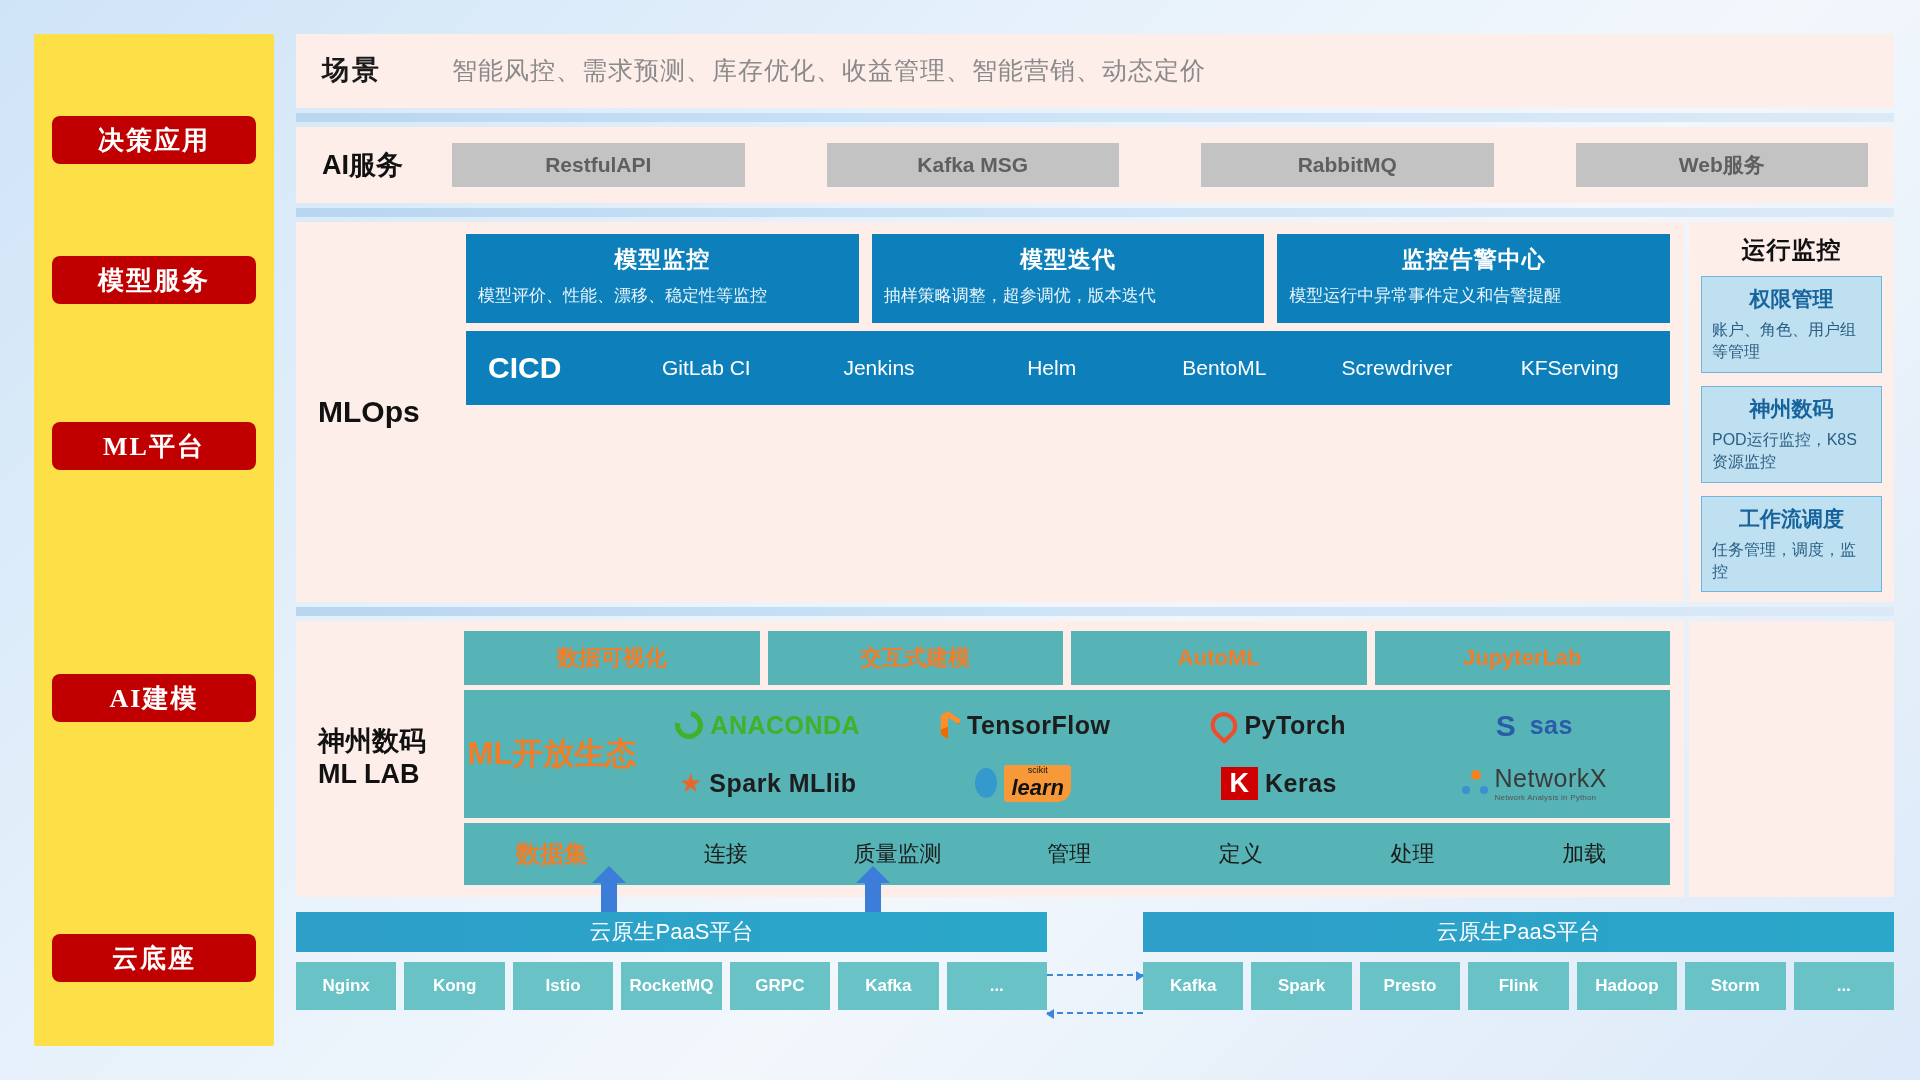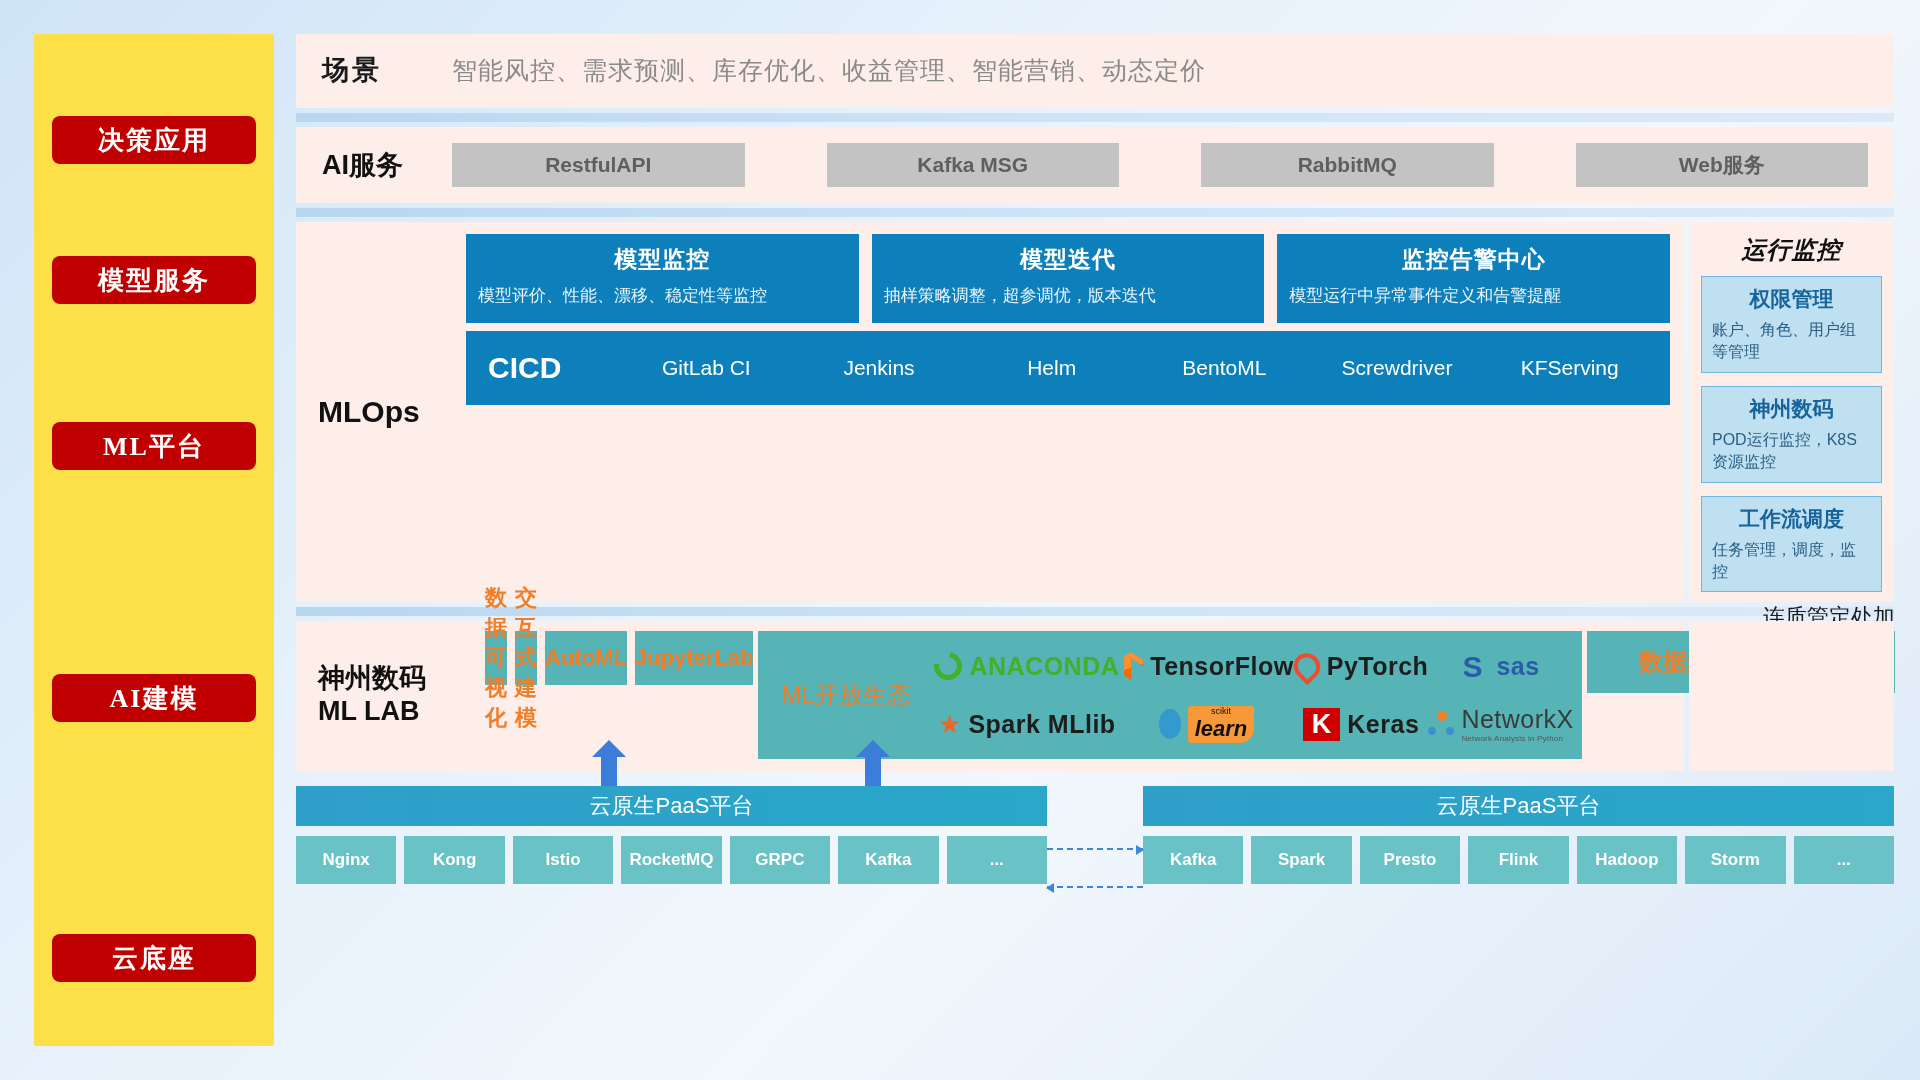--- a/index.html
+++ b/index.html
@@ -60,36 +60,36 @@
   .mlops-card { flex: 1; background: #0d80bb; color: #fff; padding: 10px 12px 14px; min-width: 0; }
   .mlops-card h4 { font-size: 23px; text-align: center; font-weight: bold; margin-bottom: 9px; letter-spacing: 1px; }
   .mlops-card p { font-size: 17px; line-height: 1.45; color: #eaf4fb; }
   .cicd { background: #0d80bb; color: #fff; height: 74px; display: flex; align-items: center; padding: 0 14px 0 22px; overflow: hidden; }
   .cicd-title { font-size: 30px; font-weight: bold; width: 132px; flex: none; }
   .cicd-items { flex: 1; display: flex; }
   .cicd-item { flex: 1; font-size: 21px; text-align: center; line-height: 1.15; word-break: break-all; }
 
   
   .monitor { width: 205px; background: #fdeeea; flex: none; padding: 12px 12px 10px; display: flex; flex-direction: column; }
-  .monitor-title { text-align: center; font-size: 24px; font-weight: bold; color: #111; margin-bottom: 10px; letter-spacing: 1px; font-style: italic; }
+  .monitor-title { text-align: center; font-size: 24px; font-weight: bold; color: #111; margin-bottom: 10px; letter-spacing: 1px; }
   .mon-cards { flex: 1; display: flex; flex-direction: column; gap: 13px; }
   .mon-card { flex: 1; background: #bfe0f1; border: 1px solid #6fb5dc; padding: 8px 10px; display: flex; flex-direction: column; }
   .mon-card h5 { text-align: center; font-size: 21px; font-weight: bold; color: #17639b; margin-bottom: 6px; }
   .mon-card p { font-size: 16px; line-height: 1.4; color: #2a5f85; }
 
   
   .row-model { display: flex; gap: 5px; }
   .model-left { flex: 1; background: #fdeeea; padding: 10px 14px 12px 22px; display: flex; gap: 14px; min-width: 0; }
   .model-key { width: 132px; display: flex; flex-direction: column; justify-content: center; font-size: 27px; font-weight: bold; color: #111; line-height: 1.25; flex: none; }
-  .model-body { flex: 1; display: flex; flex-direction: row; gap: 5px; min-width: 0; margin-left: 21px; }
+  .model-body { flex: 1; display: flex; flex-direction: column; gap: 5px; min-width: 0; }
   .tool-row { display: flex; gap: 8px; }
   .tool-chip { flex: 1; background: #56b3b6; height: 54px; display: flex; align-items: center; justify-content: center;
                color: #f07d28; font-size: 22px; font-weight: bold; }
   .eco { background: #56b3b6; display: flex; align-items: stretch; padding: 6px 0 6px 0; min-height: 128px; }
-  .eco-label { width: 176px; display: flex; align-items: center; justify-content: center; color: #f07d28; font-size: 24px; font-weight: normal; flex: none; }
+  .eco-label { width: 176px; display: flex; align-items: center; justify-content: center; color: #f07d28; font-size: 31px; font-weight: bold; flex: none; }
   .eco-logos { flex: 1; display: grid; grid-template-columns: repeat(4, 1fr); grid-template-rows: 1fr 1fr; align-items: center; justify-items: center; padding-right: 8px; }
   .dataset { background: #56b3b6; height: 62px; display: flex; align-items: center; }
   .ds-label { width: 176px; text-align: center; color: #f07d28; font-size: 24px; font-weight: bold; flex: none; }
   .ds-items { flex: 1; display: flex; }
   .ds-item { flex: 1; text-align: center; font-size: 22px; color: #1b1b1b; }
 
   
   .logo { display: flex; align-items: center; gap: 7px; white-space: nowrap; }
   .logo-text { font-size: 25px; font-weight: bold; letter-spacing: .5px; }
   .anaconda-ring { width: 28px; height: 28px; border: 5px solid #43b02a; border-radius: 50%; border-top-color: transparent; transform: rotate(-35deg); }

